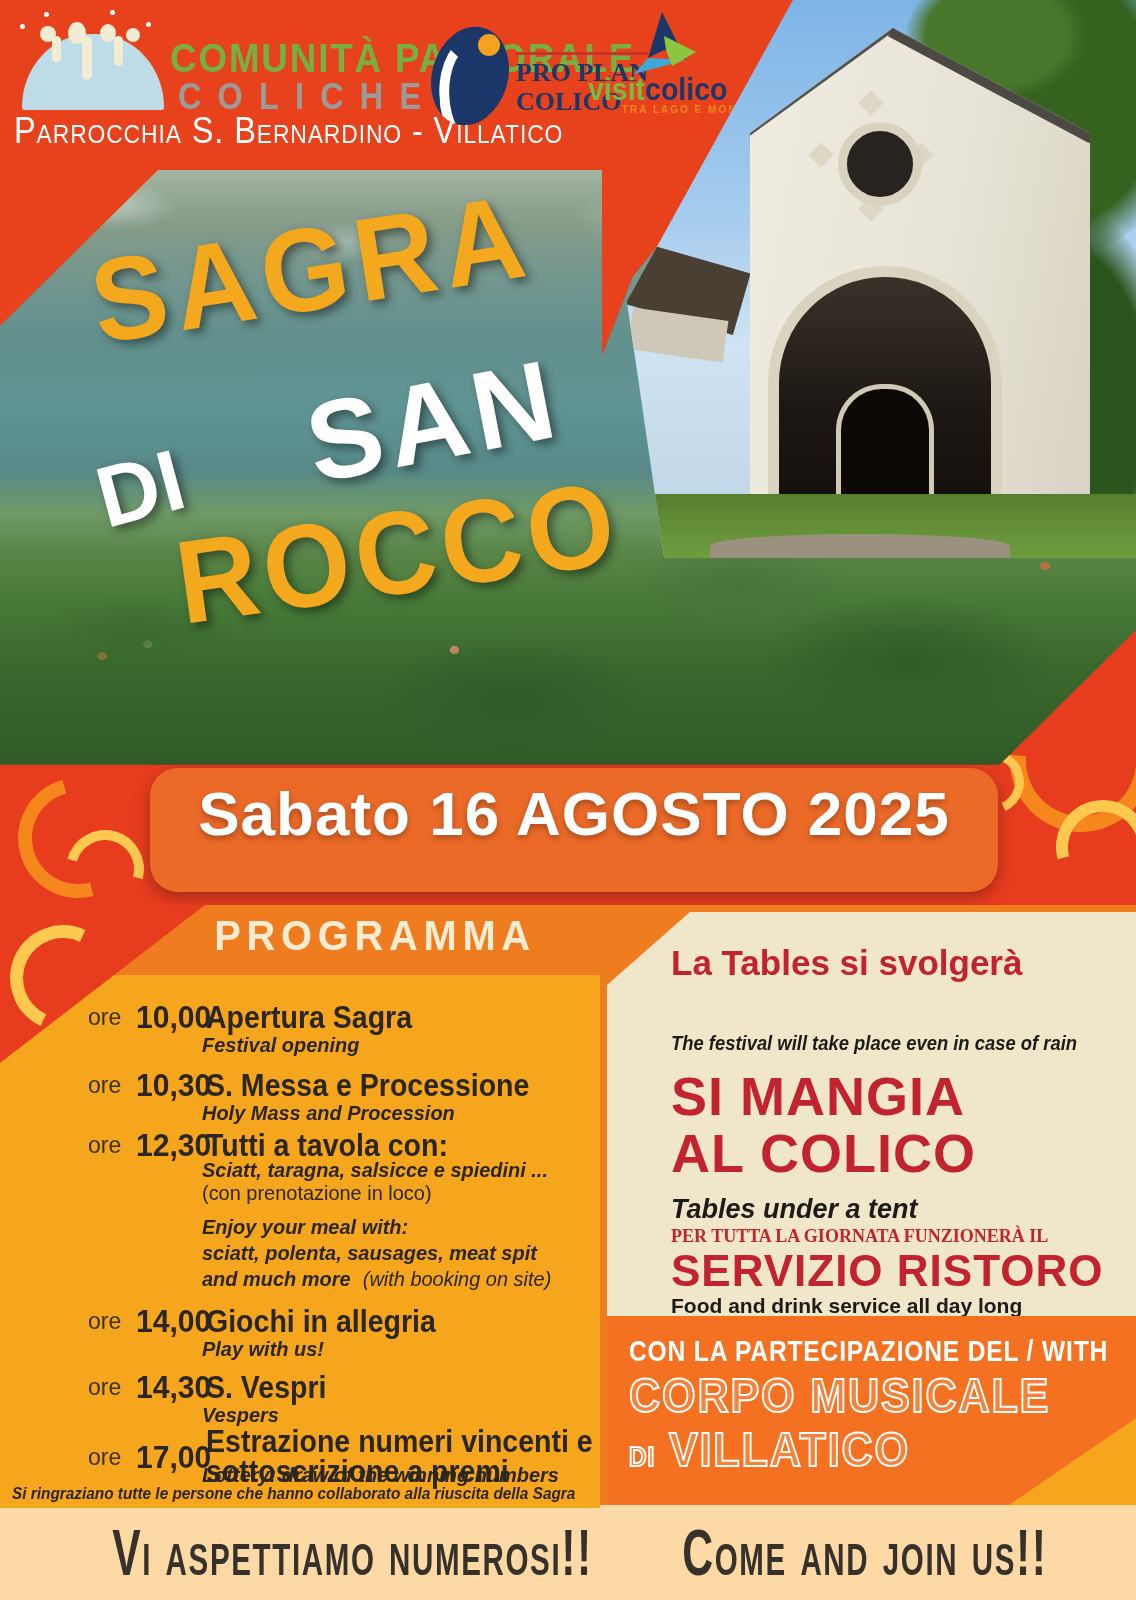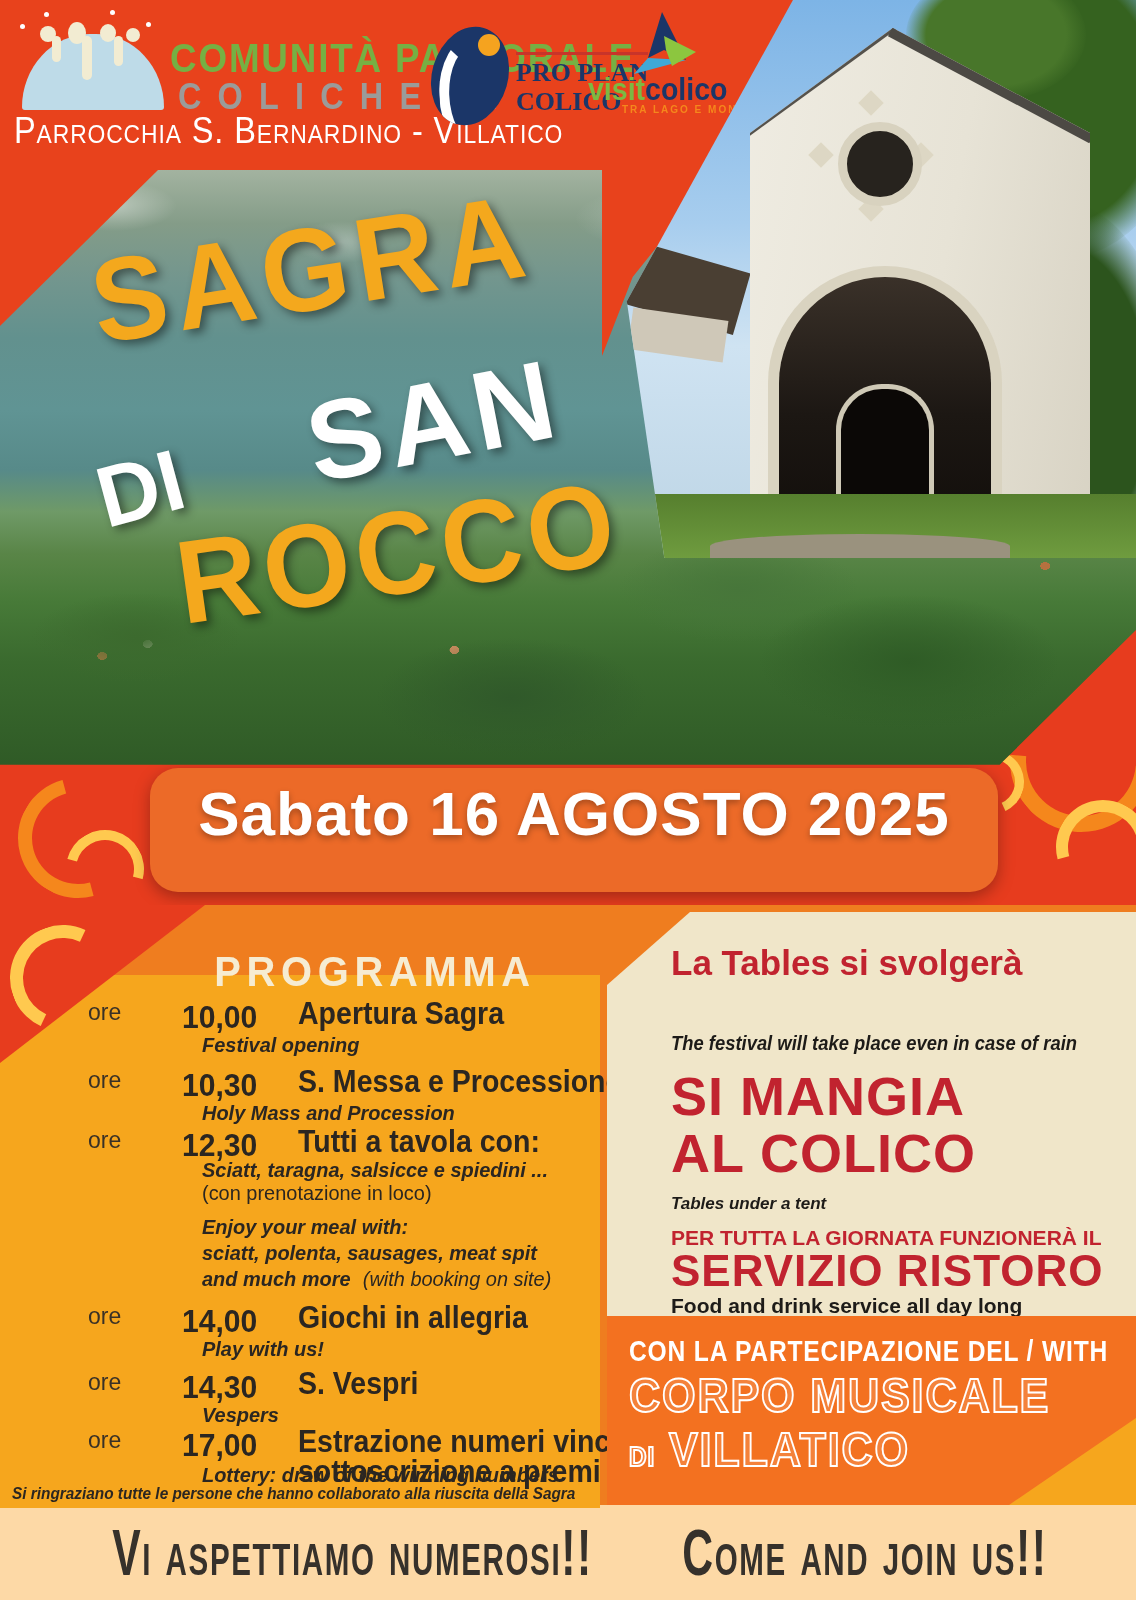--- a/index.html
+++ b/index.html
@@ -107,28 +107,28 @@
   .swirl-tri{position:absolute;left:0;top:905px;width:205px;height:158px;background:#e73c1e;
              clip-path:polygon(0 0,100% 0,0 100%);z-index:6;overflow:hidden;}
   .date-box{position:absolute;left:150px;top:138px;width:848px;height:124px;background:#ec6a28;
             border-radius:28px;text-align:center;filter:drop-shadow(0 5px 8px rgba(0,0,0,.3));}
   .date-it{margin-top:10px;font-size:62px;font-weight:bold;color:#fff;letter-spacing:1px;
            text-shadow:0 3px 6px rgba(0,0,0,.3);}
   .date-en{font-size:28px;font-weight:bold;color:#fff;margin-top:2px;
            text-shadow:0 2px 4px rgba(0,0,0,.3);}
   
   .prog-band{position:absolute;left:0;top:905px;width:1136px;height:90px;background:#ef7d1f;z-index:3;}
-  .prog-head{position:absolute;left:150px;top:948px;width:450px;text-align:center;z-index:4;
+  .prog-head{position:absolute;left:150px;top:912px;width:450px;text-align:center;z-index:4;
              color:#f6ecd2;}
   .prog-title{font-size:42px;font-weight:bold;letter-spacing:6px;transform:scaleX(.95);
               transform-origin:center top;}
   .prog-sub{font-size:23px;font-weight:bold;letter-spacing:3px;margin-top:0;}
   .vstrip{position:absolute;left:600px;top:905px;width:8px;height:600px;background:#ef7d1f;z-index:3;}
   .yellow-panel{position:absolute;left:0;top:975px;width:600px;height:533px;background:#f6a61d;z-index:3;}
-  .srow{position:absolute;left:88px;right:8px;display:flex;align-items:flex-start;color:#2b2621;gap:46px;}
+  .srow{position:absolute;left:88px;right:8px;display:flex;align-items:center;color:#2b2621;}
   .ore{width:48px;font-size:23px;color:#3a3126;flex:none;}
   .time{width:70px;font-size:32px;font-weight:800;flex:none;transform:scaleX(.94);
         transform-origin:left bottom;}
   .stitle{font-size:31px;font-weight:800;line-height:30px;transform:scaleX(.92);
           transform-origin:left bottom;white-space:nowrap;}
   .ssub{position:absolute;left:202px;color:#2b2621;font-size:21px;font-weight:bold;font-style:italic;
         transform:scaleX(.95);transform-origin:left top;white-space:nowrap;}
   .snote{position:absolute;left:202px;color:#2b2621;font-size:21px;transform:scaleX(.95);
          transform-origin:left top;white-space:nowrap;}
   .thanks{position:absolute;left:12px;top:510px;font-size:16px;font-weight:bold;font-style:italic;
@@ -313,22 +313,22 @@
     <div class="ctxt red-b" style="top:30px;font-size:35px;line-height:41px;">
       <div>La Tables si svolgerà</div>
     </div>
     <div class="ctxt blk-bi" style="top:120px;font-size:20px;">
       <span class="cnd">The festival will take place even in case of rain</span>
     </div>
     <div class="ctxt red-b" style="top:156px;font-size:54px;line-height:57px;letter-spacing:1px;">
       <div>SI MANGIA</div>
       <div>AL COLICO</div>
     </div>
-    <div class="ctxt blk-bi" style="top:282px;font-size:17px;">Tables under a tent</div>
-    <div class="ctxt red-b" style="top:314px;font-size:21px;">PER TUTTA LA GIORNATA FUNZIONERÀ IL</div>
+    <div class="ctxt blk-bi" style="top:282px;font-size:27px;">Tables under a tent</div>
+    <div class="ctxt red-b" style="top:314px;font-size:18px;font-family:Liberation Serif, serif;">PER TUTTA LA GIORNATA FUNZIONERÀ IL</div>
     <div class="ctxt red-b" style="top:334px;font-size:44px;letter-spacing:1px;">SERVIZIO RISTORO</div>
     <div class="ctxt" style="top:382px;font-size:21px;font-weight:bold;color:#1d1b18;">Food and drink service all day long</div>
   </div>
 
   <div class="orange-box">
     <div class="ob-pre">CON LA PARTECIPAZIONE DEL / WITH</div>
     <div class="ob-l1 outline">CORPO MUSICALE</div>
     <div class="ob-l2">
       <span class="ob-small outline">DI</span>
       <span class="outline">VILLATICO</span>

